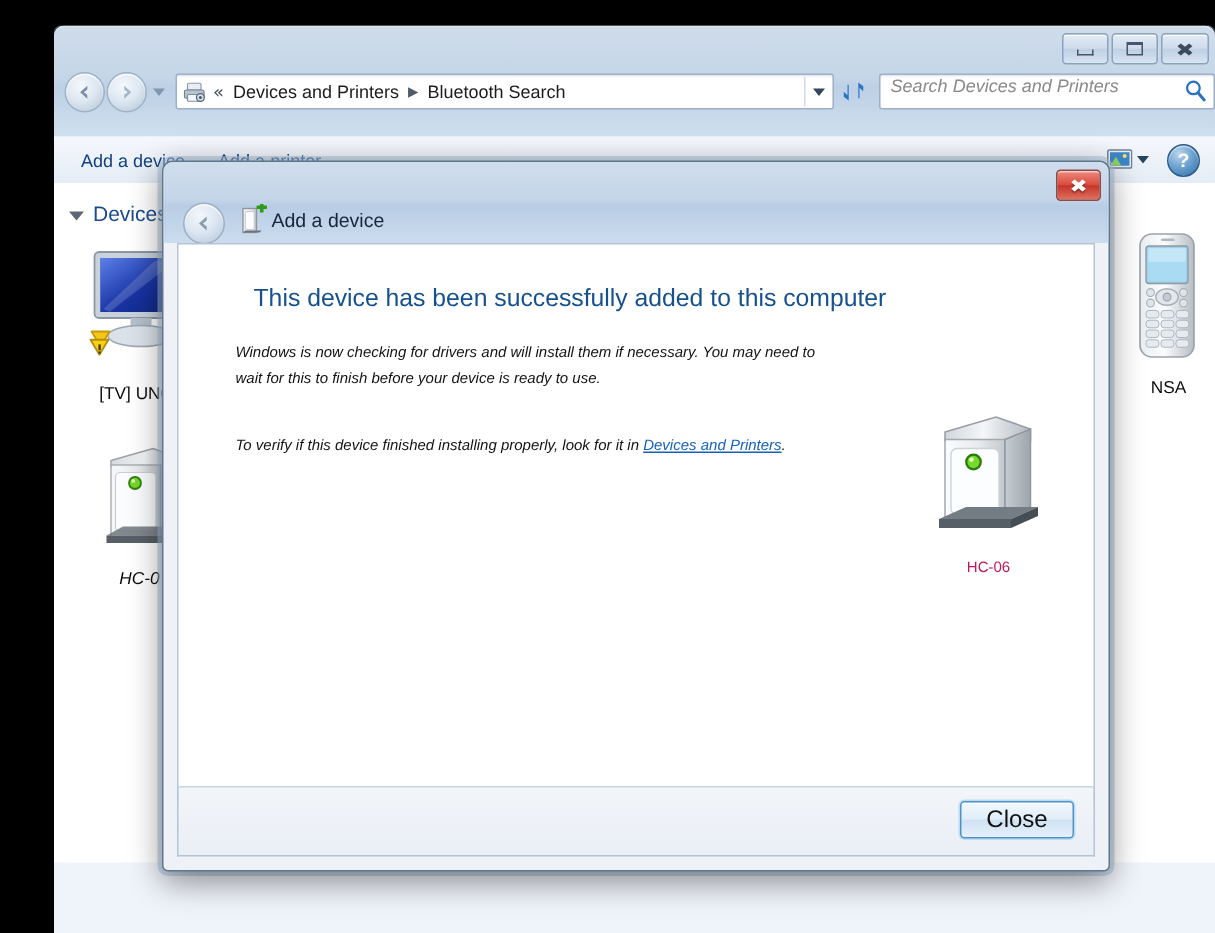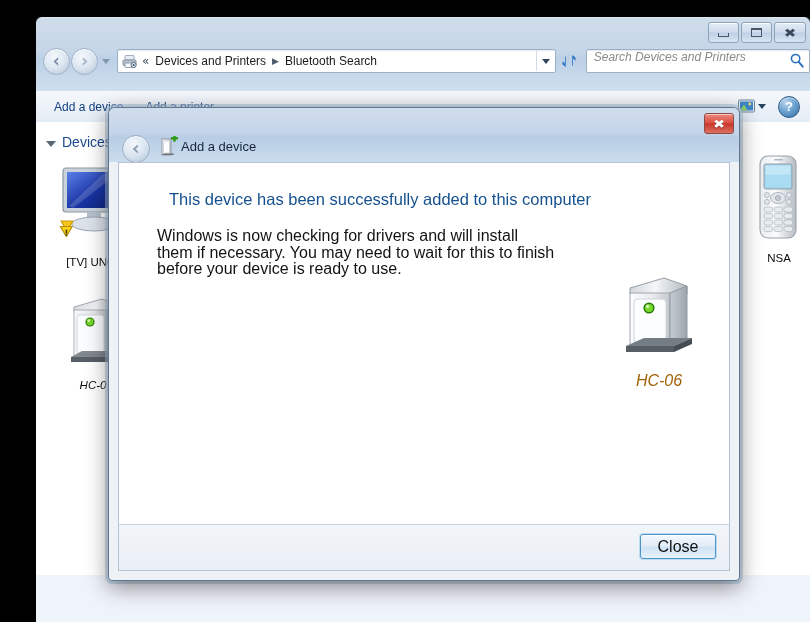--- a/index.html
+++ b/index.html
@@ -382,45 +382,45 @@
     font-size: 16.5px;
     color: #16518f;
     white-space: nowrap;
     cursor: default;
     margin-left: 12px;
   }
   .dlg-para {
     position: absolute;
     left: 38px;
     width: 400px;
-    font-size: 16px;
+    font-size: 10px;
     color: #131313;
     line-height: 16.5px;
     cursor: default;
+    font-style: italic;
   }
   .dlg-para.p1 { top: 65px; }
   .dlg-para.p2 { top: 127px; }
   .dlg-link {
     color: #1461b7;
     text-decoration: underline;
     cursor: pointer;
   }
 
   .dlg-device {
     position: absolute;
     left: 485px; top: 105px;
     width: 110px;
     text-align: center;
     cursor: default;
   }
   .dlg-device .label {
-    font-size: 16px;
-    color: #a16207;
+    font-size: 10px;
+    color: #be185d;
     margin-top: 4px;
-    font-style: italic;
   }
 
   .dlg-footer {
     position: absolute;
     left: 9px; right: 9px; bottom: 9px;
     height: 45px;
     background: linear-gradient(to bottom, #f2f5f9 0%, #eaeff6 100%);
     border: 1px solid #b4c4d6;
     border-top: 1px solid #c6d3e1;
   }
@@ -663,20 +663,23 @@
       </svg>
     </div>
 
     <div class="dlg-title-text">Add a device</div>
 
     <div class="dlg-body">
       <div class="dlg-heading">This device has been successfully added to this computer</div>
 
       <div class="dlg-para p1">Windows is now checking for drivers and will install them if necessary. You may need to wait for this to finish before your device is ready to use.</div>
 
+      <div class="dlg-para p2">
+        <span>To verify if this device finished installing properly, look for it in </span><a class="dlg-link" href="#">Devices and Printers</a><span>.</span>
+      </div>
 
       <div class="dlg-device">
         <svg width="110" height="96" viewBox="0 0 110 96">
           <linearGradient id="dBoxTop" x1="0" y1="0" x2="1" y2="0">
             <stop offset="0%" stop-color="#d2d7dc"></stop>
             <stop offset="45%" stop-color="#f4f6f8"></stop>
             <stop offset="100%" stop-color="#b2b9c0"></stop>
           </linearGradient>
           <linearGradient id="dBoxFront" x1="0" y1="0" x2="1" y2="0">
             <stop offset="0%" stop-color="#fbfcfd"></stop>

